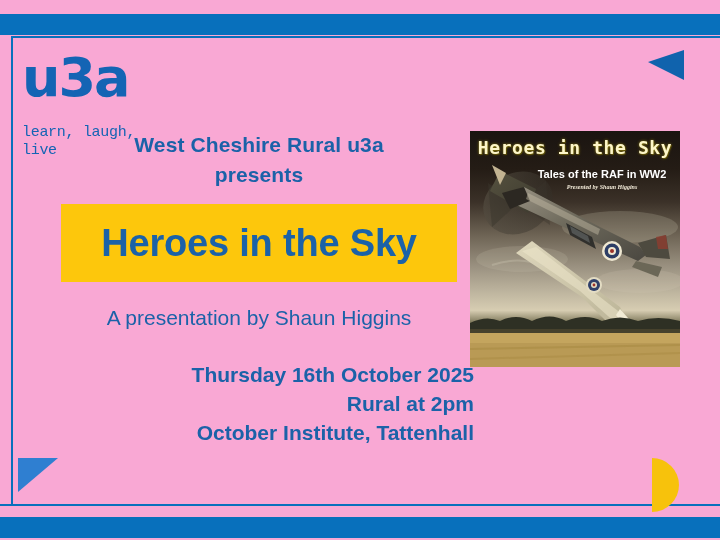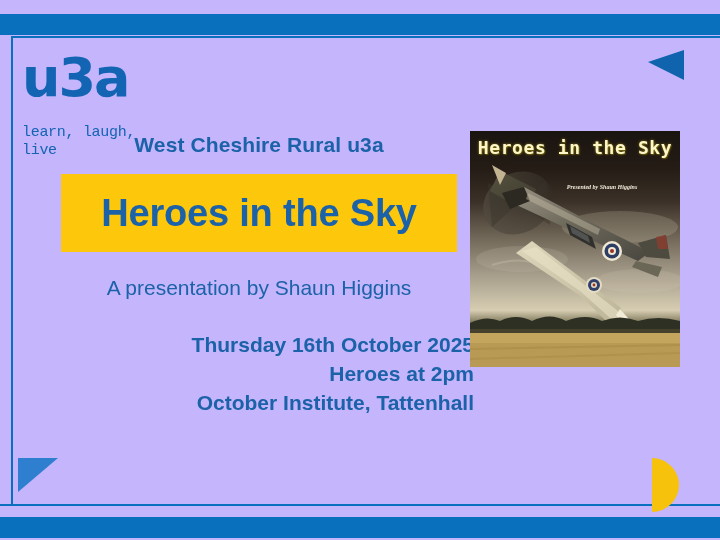--- a/index.html
+++ b/index.html
@@ -12,21 +12,21 @@
     height: 540px;
     overflow: hidden;
     font-family: "Liberation Sans", sans-serif;
   }
 
   
   #slide {
     position: relative;
     width: 720px;
     height: 540px;
-    background: #c4b5fd;
+    background: #f9a8d4;
     overflow: hidden;
   }
 
   
   .band {
     position: absolute;
     left: 0;
     width: 720px;
     background: #0870bc;
   }
@@ -220,30 +220,31 @@
   <div class="tri-bottomleft"></div>
   <div class="half-circle"></div>
 
   <div class="logo">
     <div class="logo-mark">u3a</div>
     <div class="logo-tag">learn, laugh, live</div>
   </div>
 
   <div class="content">
     <div class="presents">West Cheshire Rural u3a</div>
+    <div class="presents">presents</div>
 
     <div class="banner">
       <span class="banner-title">Heroes in the Sky</span>
     </div>
 
     <div class="byline">A presentation by Shaun Higgins</div>
 
     <div class="details">
       <div>Thursday 16th October 2025</div>
-      <div>Heroes at 2pm</div>
+      <div>Rural at 2pm</div>
       <div>October Institute, Tattenhall</div>
     </div>
   </div>
 
   <div class="poster">
     <svg class="poster-svg" width="210" height="236" viewBox="0 0 210 236">
       <defs>
         <linearGradient id="fus" x1="0" y1="0" x2="1" y2="1">
           <stop offset="0%" stop-color="#9a9384"></stop>
           <stop offset="45%" stop-color="#6e6a5c"></stop>
@@ -309,16 +310,17 @@
                Q150 183 168 190 Q188 184 210 190 L210 200 L0 200 Z" fill="#2e3024"></path>
       <rect x="0" y="198" width="210" height="6" fill="#46412c"></rect>
 
       <rect x="0" y="202" width="210" height="34" fill="#b99a55"></rect>
       <rect x="0" y="202" width="210" height="10" fill="#c9aa63" opacity="0.7"></rect>
       <path d="M0 218 L210 214" stroke="#a6883f" stroke-width="2" opacity="0.5" fill="none"></path>
       <path d="M0 228 L210 222" stroke="#a6883f" stroke-width="2" opacity="0.4" fill="none"></path>
     </svg>
 
     <div class="poster-title">Heroes in the Sky</div>
+    <div class="poster-sub">Tales of the RAF in WW2</div>
     <div class="poster-credit">Presented by Shaun Higgins</div>
   </div>
 
 </div>
 
 </body></html>

